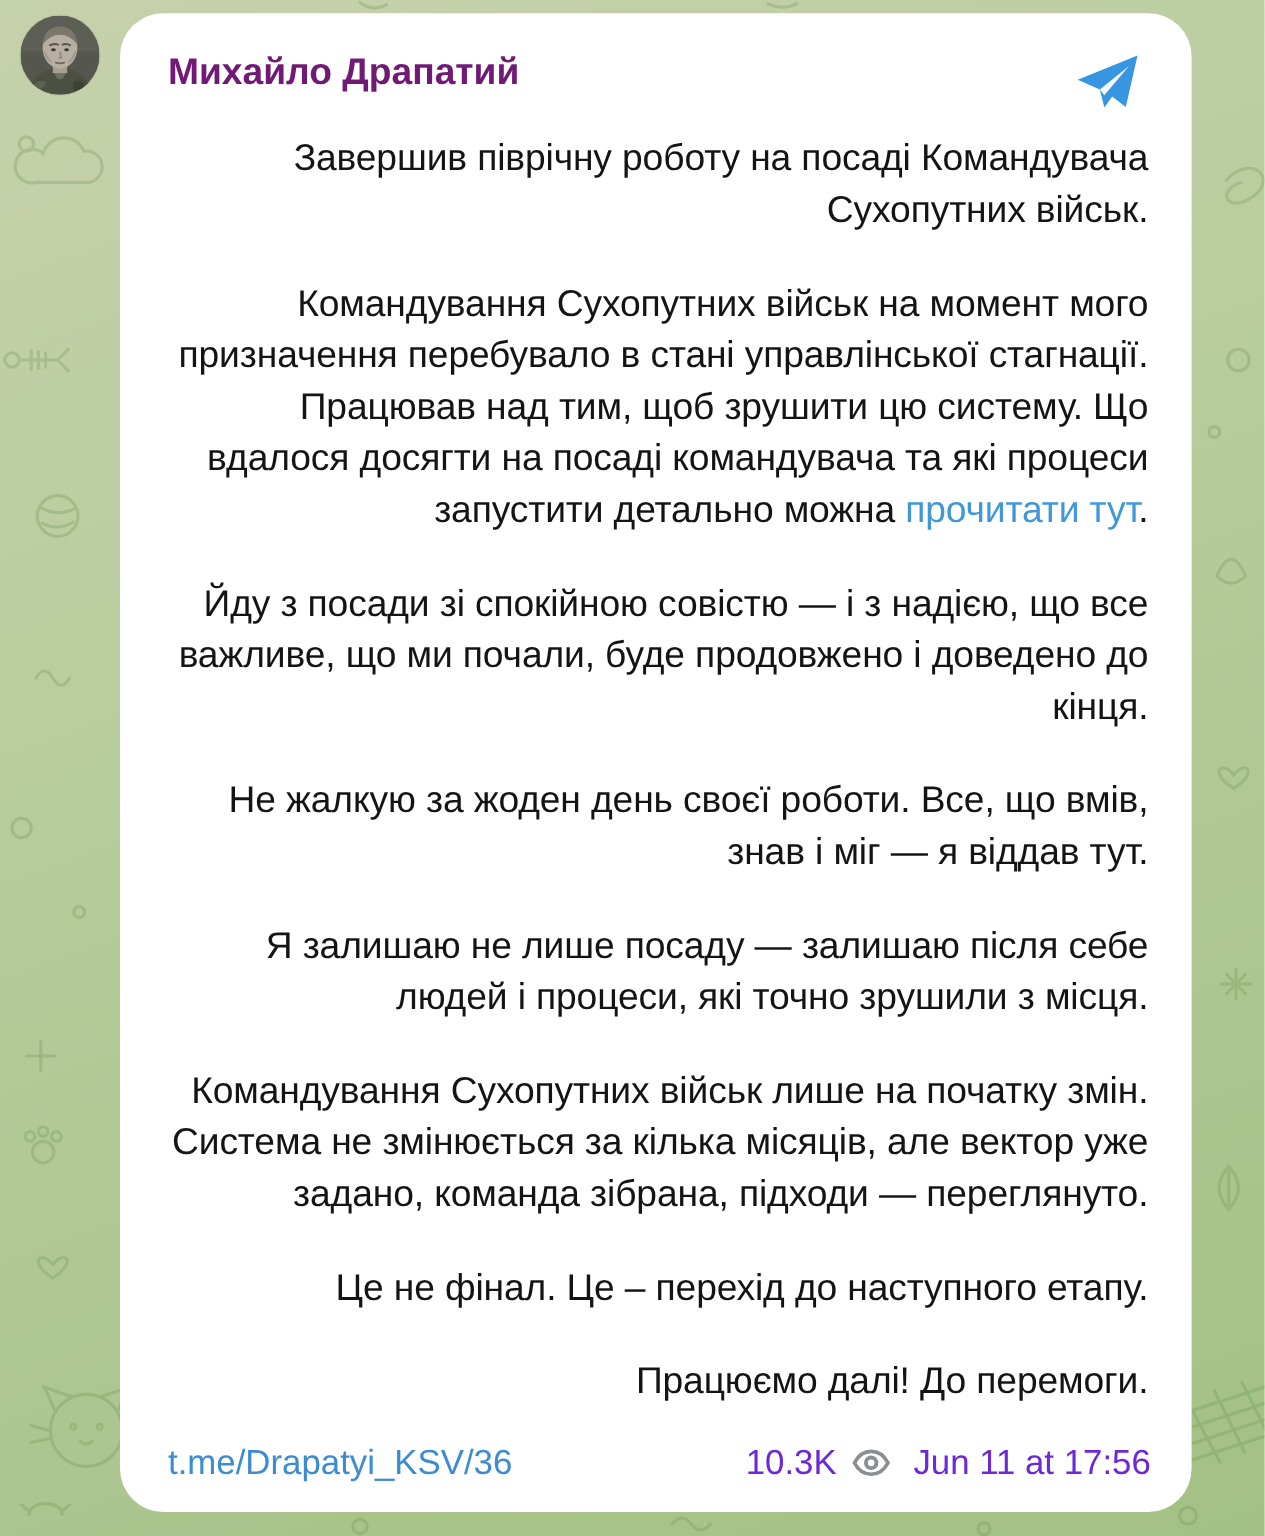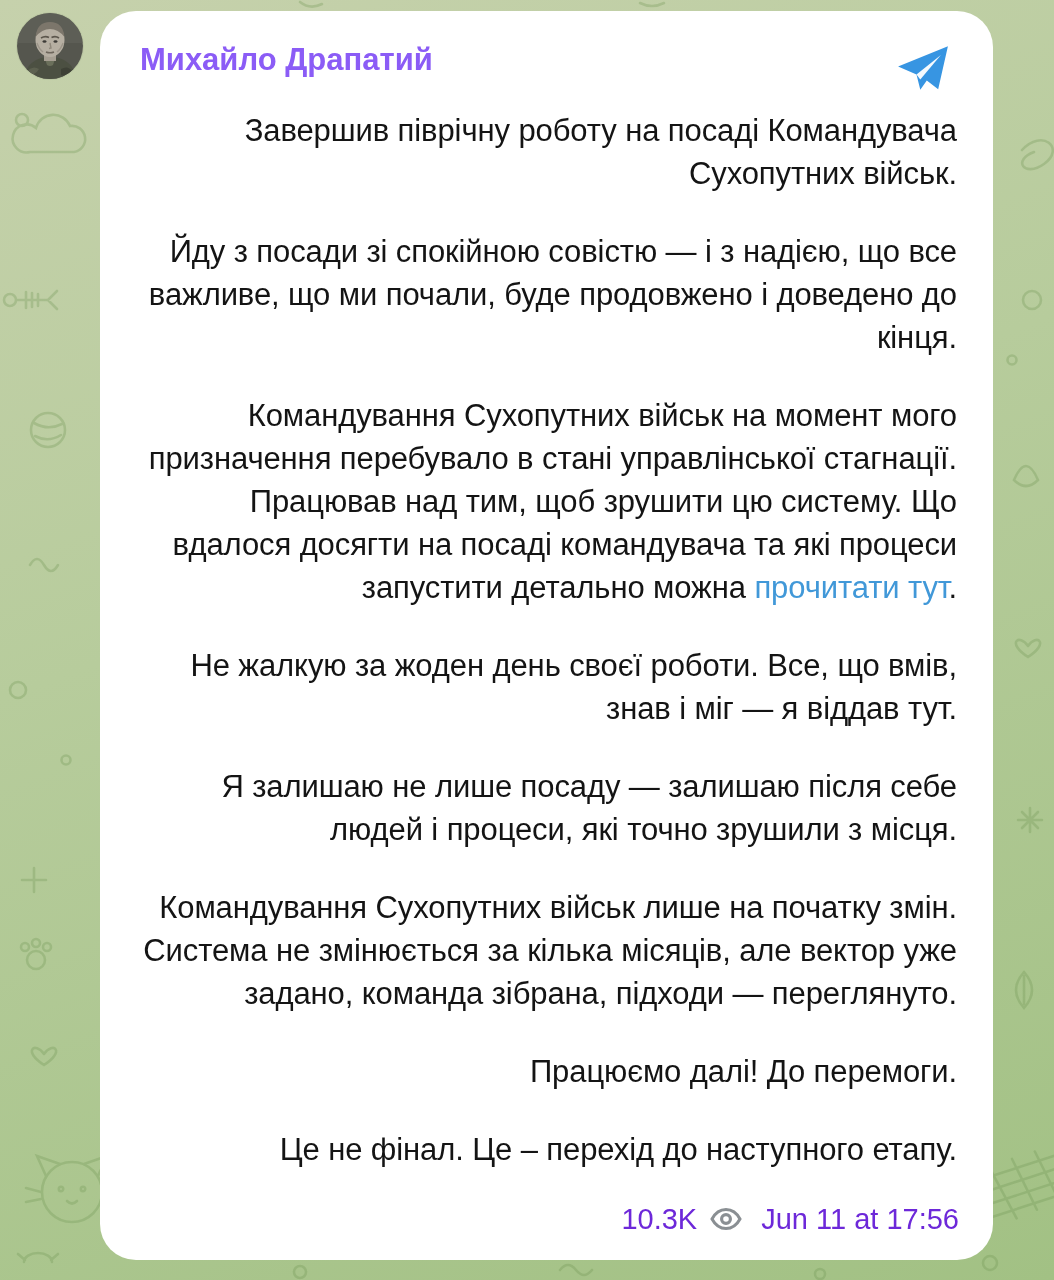--- a/index.html
+++ b/index.html
@@ -22,21 +22,21 @@
   
   .bubble{
     position:absolute;left:100px;top:11px;
     width:893px;height:1249px;
     background:#ffffff;border-radius:36px;
     box-sizing:border-box;
     padding:30px 36px 26px 40px;
   }
   .bubble-header{display:flex;justify-content:space-between;align-items:flex-start;}
   .channel-name{
-    font-size:31px;font-weight:bold;color:#8b5cf6;
+    font-size:31px;font-weight:bold;color:#701a75;
     line-height:38px;cursor:pointer;
   }
   .plane-wrap{margin:4px 8px 0 0;}
 
   .msg p{
     font-size:31px;line-height:43px;color:#141414;
     margin:0 0 35px 0;max-width:824px;
     letter-spacing:-0.1px;
     text-align:right;
   }
@@ -168,30 +168,31 @@
       <div class="plane-wrap">
         <svg width="52" height="46" viewBox="0 0 48 42">
           <path fill="#3795e2" d="M47 1 L1 19.5 L18 27 L21.5 41 L27.5 32.5 L38 40.5 Z"></path>
           <path fill="#ffffff" d="M18 27 L40.5 9 L21.5 31.5 Z" opacity="0.95"></path>
         </svg>
       </div>
     </div>
 
     <div class="msg">
       <p class="first">Завершив піврічну роботу на посаді Командувача Сухопутних військ.</p>
+      <p><span>Командування Сухопутних військ на момент мого призначення перебувало в стані управлінської стагнації. Працював над тим, щоб зрушити цю систему. Що вдалося досягти на посаді командувача та які процеси запустити детально можна </span><span class="inline-link">прочитати тут</span><span>.</span></p>
       <p>Йду з посади зі спокійною совістю — і з надією, що все важливе, що ми почали, буде продовжено і доведено до кінця.</p>
-      <p><span>Командування Сухопутних військ на момент мого призначення перебувало в стані управлінської стагнації. Працював над тим, щоб зрушити цю систему. Що вдалося досягти на посаді командувача та які процеси запустити детально можна </span><span class="inline-link">прочитати тут</span><span>.</span></p>
       <p>Не жалкую за жоден день своєї роботи. Все, що вмів, знав і міг — я віддав тут.</p>
       <p>Я залишаю не лише посаду — залишаю після себе людей і процеси, які точно зрушили з місця.</p>
       <p>Командування Сухопутних військ лише на початку змін. Система не змінюється за кілька місяців, але вектор уже задано, команда зібрана, підходи — переглянуто.</p>
+      <p>Це не фінал. Це – перехід до наступного етапу.</p>
       <p>Працюємо далі! До перемоги.</p>
-      <p>Це не фінал. Це – перехід до наступного етапу.</p>
     </div>
 
     <div class="bubble-footer">
+      <span class="post-link">t.me/Drapatyi_KSV/36</span>
       <span class="meta">
         <span class="views">10.3K</span>
         <svg width="32" height="24" viewBox="0 0 32 24">
           <path d="M2 12 C6 4.5 11 2.5 16 2.5 C21 2.5 26 4.5 30 12 C26 19.5 21 21.5 16 21.5 C11 21.5 6 19.5 2 12 Z" fill="none" stroke="#8a8f93" stroke-width="3"></path>
           <circle cx="16" cy="12" r="4.4" fill="none" stroke="#8a8f93" stroke-width="3.2"></circle>
         </svg>
         <span class="timestamp">Jun 11 at 17:56</span>
       </span>
     </div>
 

